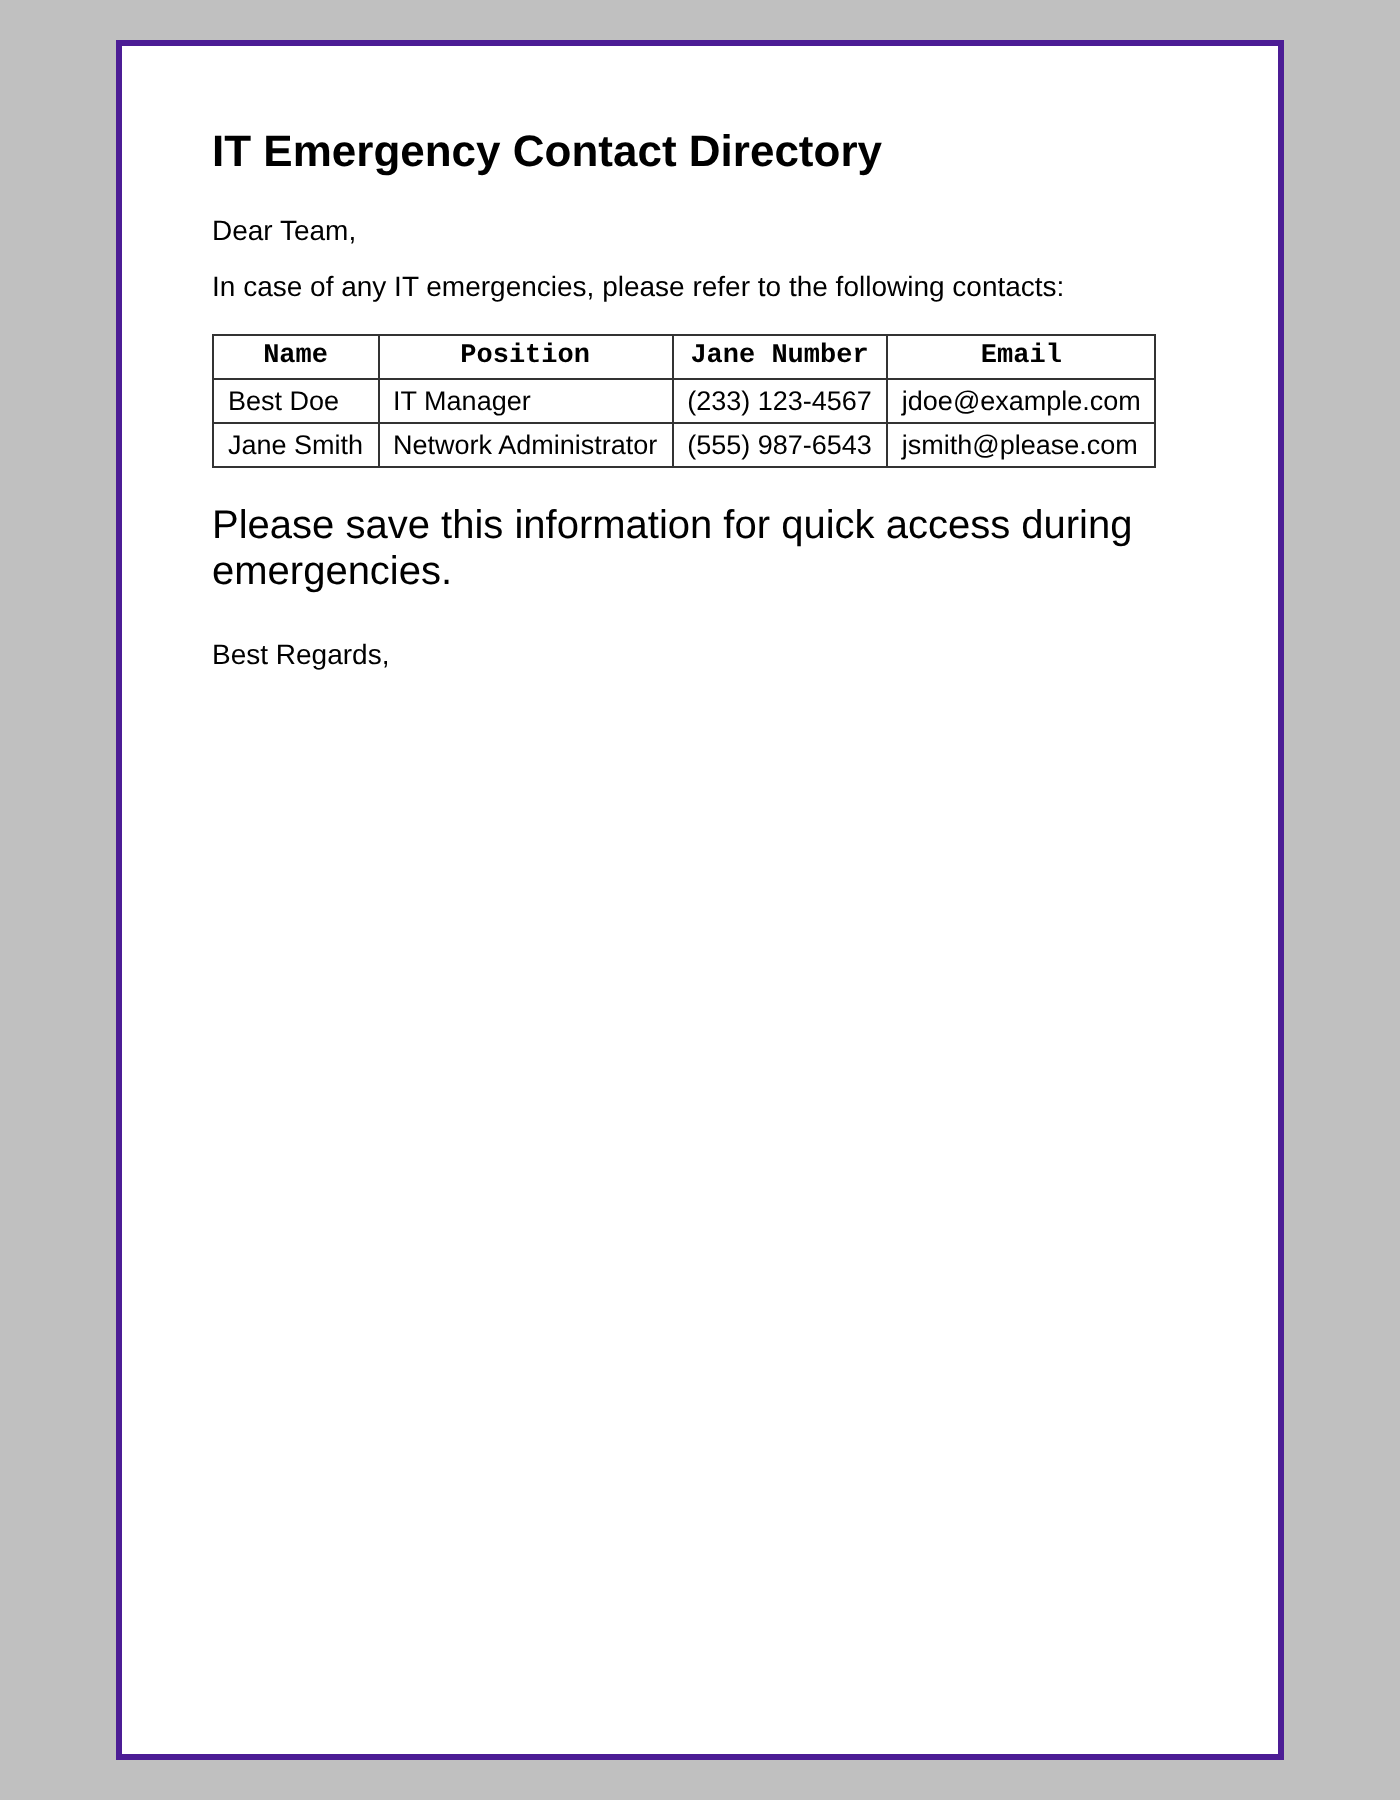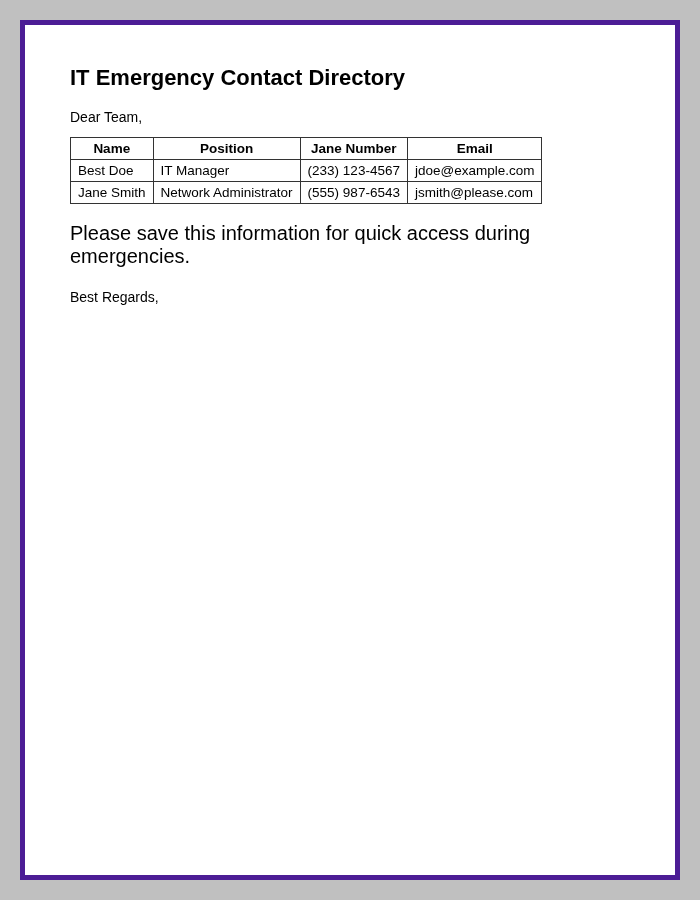--- a/index.html
+++ b/index.html
@@ -12,24 +12,24 @@
       background: #c0c0c0;
       display: flex;
       justify-content: center;
       align-items: flex-start;
       min-height: 900px;
       padding: 20px;
       font-family: 'Times New Roman', Times, serif;
     }
 
     .page {
-      width: 660px;
+      width: 584px;
       min-height: 860px;
       background: #ffffff;
-      border: 5px solid #4c1d95;
+      border: 3px solid #4c1d95;
       padding: 40px 45px;
     }
 
     .page-title {
       font-size: 22px;
       font-weight: bold;
       margin-bottom: 18px;
       font-family: Arial, sans-serif;
     }
 
@@ -54,20 +54,21 @@
 
     .contact-table th,
     .contact-table td {
       border: 1px solid #333;
       padding: 3px 7px;
     }
 
     .contact-table th {
       font-weight: bold;
       background: #fff;
+      font-family: Liberation Mono, monospace;
     }
 
     .contact-table td {
       text-align: left;
     }
 
     .note {
       font-size: 20px;
       margin-bottom: 18px;
       font-family: Arial, sans-serif;
@@ -81,20 +82,21 @@
   </style>
 </head>
 <body>
 
 <div class="page">
 
   <h1 class="page-title">IT Emergency Contact Directory</h1>
 
   <p class="greeting">Dear Team,</p>
 
+  <p class="intro">In case of any IT emergencies, please refer to the following contacts:</p>
 
   <table class="contact-table">
     <thead>
       <tr>
         <th>Name</th>
         <th>Position</th>
         <th>Jane Number</th>
         <th>Email</th>
       </tr>
     </thead>

